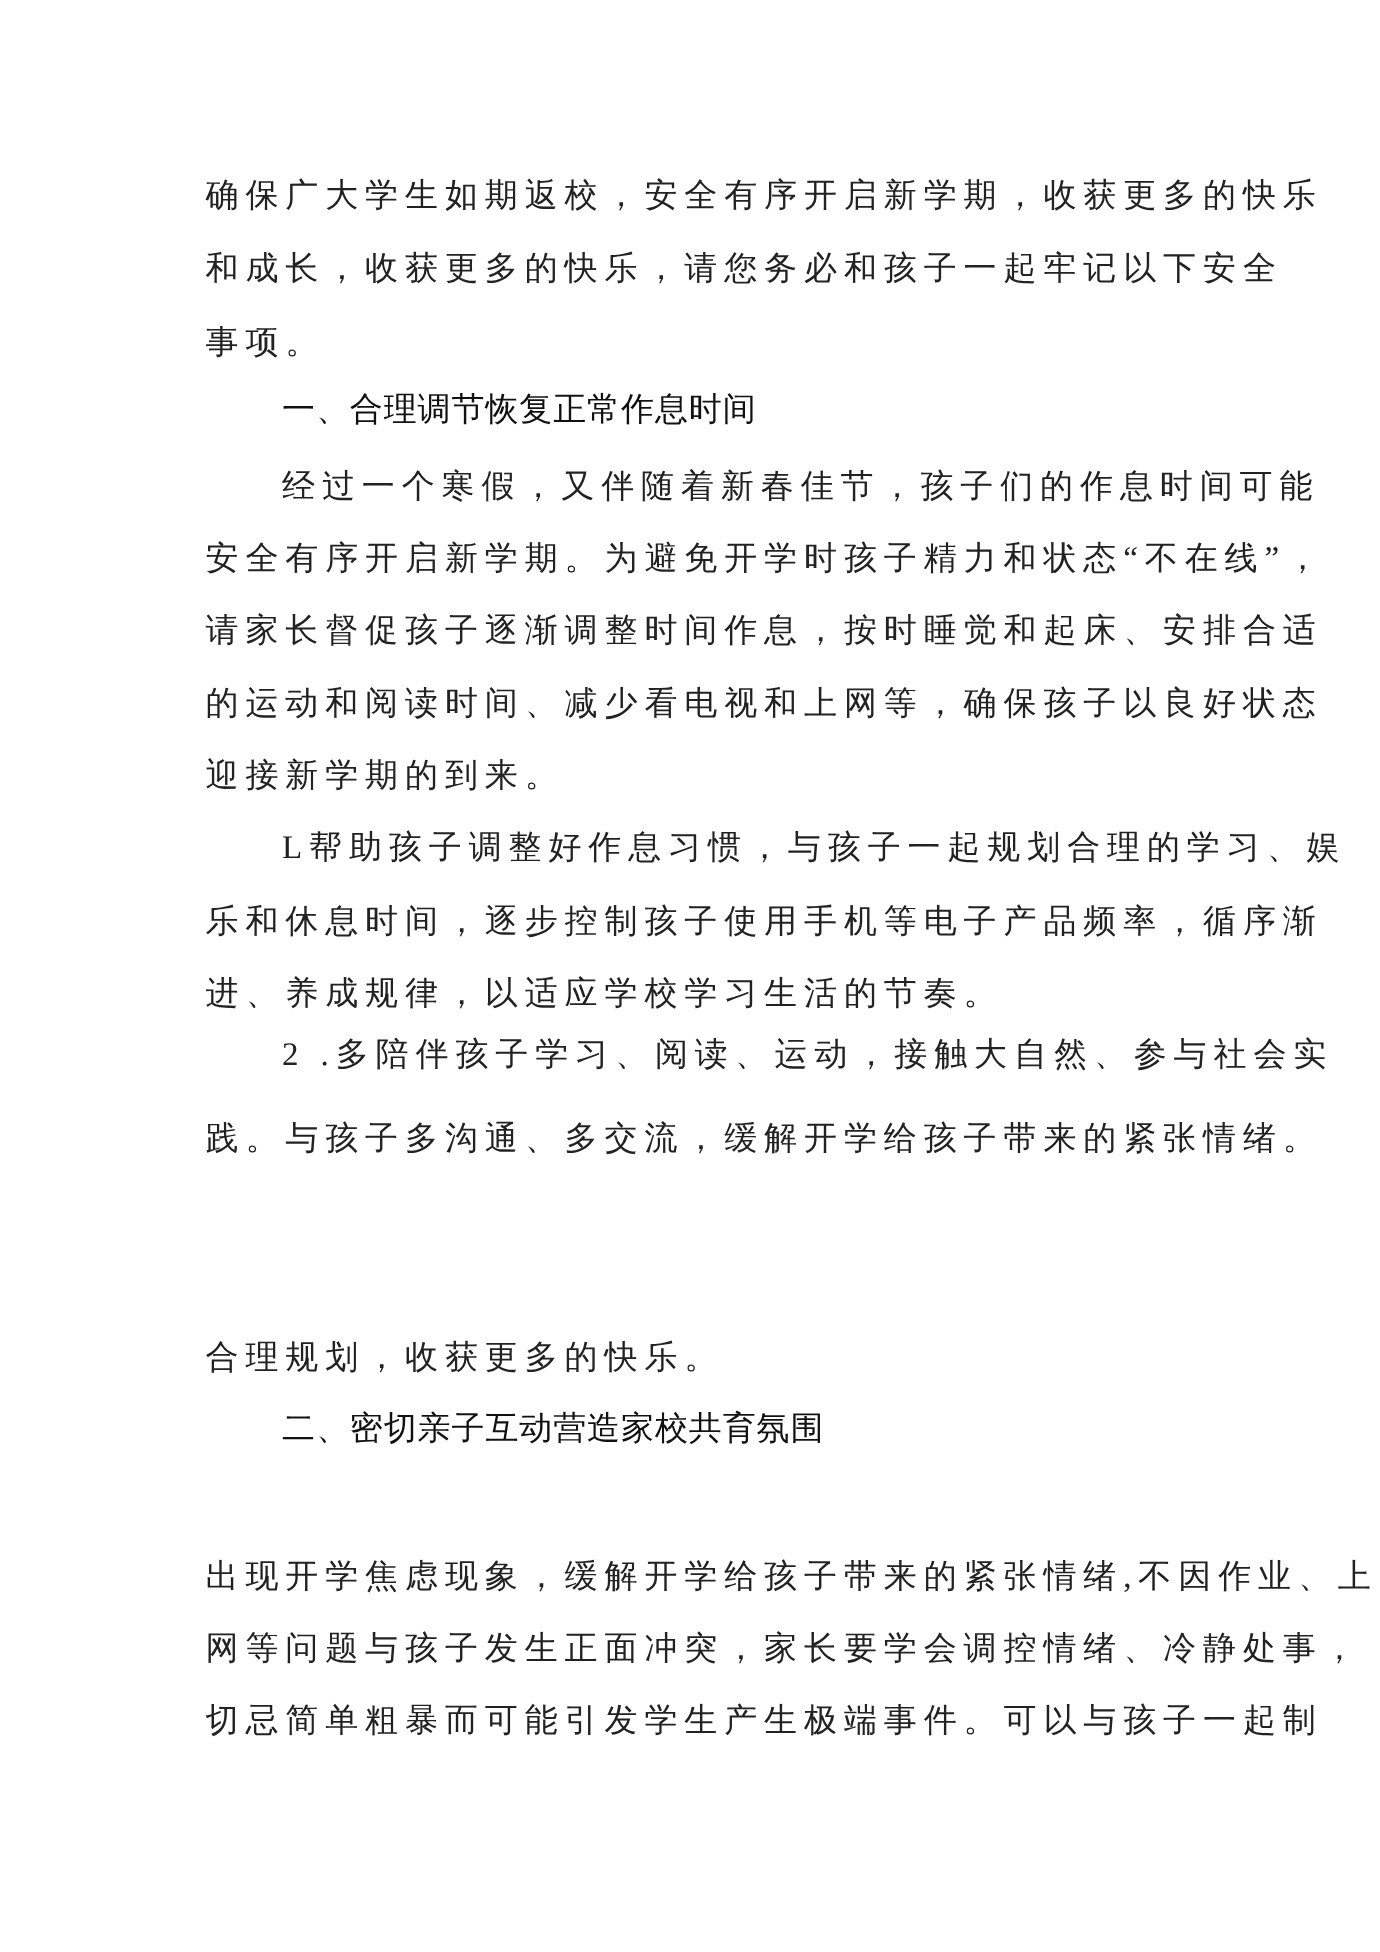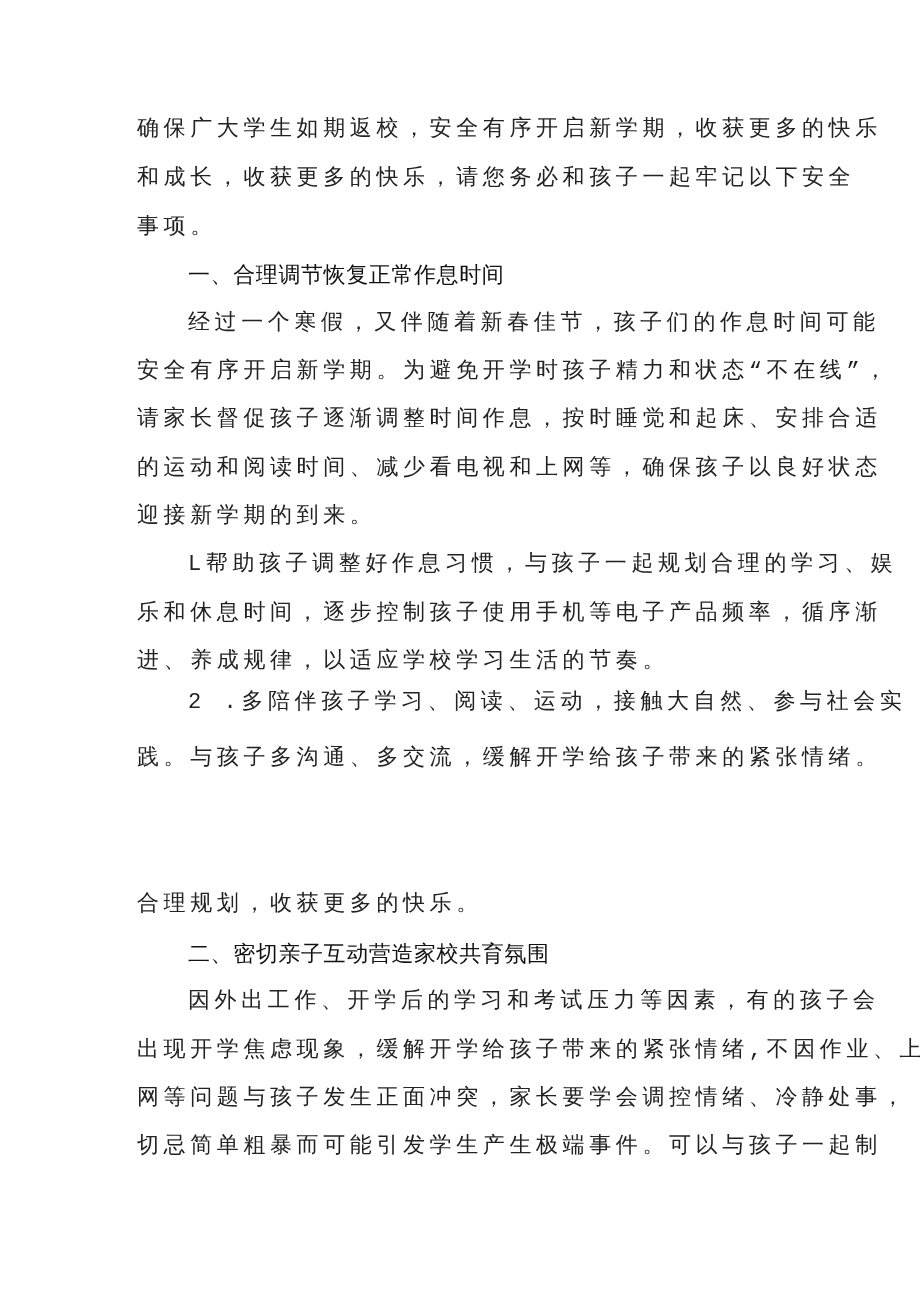--- a/index.html
+++ b/index.html
@@ -2,30 +2,30 @@
 <html><head>
 <meta charset="utf-8">
 <style>
   html, body { margin: 0; padding: 0; background: #ffffff; }
   body { width: 920px; height: 1301px; position: relative; overflow: hidden; }
   .page { position: absolute; left: 0; top: 0; width: 920px; height: 1301px; background: #fff; }
   .line {
     position: absolute;
     left: 137px;
     width: 680px;
-    font-family: Liberation Mono, monospace;
+    font-family: Liberation Serif, serif;
     font-size: 22px;
     line-height: 28px;
     color: #222;
     letter-spacing: 4.6px;
     white-space: nowrap;
   }
   .indent { left: 188px; }
   .heading {
-    font-family: Liberation Sans, sans-serif;
+    font-family: Liberation Mono, monospace;
     font-size: 22px;
     letter-spacing: 0.6px;
     color: #111;
   }
 </style>
 </head>
 <body>
 
 <div class="page">
 
@@ -45,18 +45,17 @@
   <div class="line" style="top:600px">乐和休息时间，逐步控制孩子使用手机等电子产品频率，循序渐</div>
   <div class="line" style="top:648px">进、养成规律，以适应学校学习生活的节奏。</div>
 
   <div class="line indent" style="top:689px">2 .多陪伴孩子学习、阅读、运动，接触大自然、参与社会实</div>
   <div class="line" style="top:745px">践。与孩子多沟通、多交流，缓解开学给孩子带来的紧张情绪。</div>
 
   <div class="line" style="top:891px">合理规划，收获更多的快乐。</div>
 
   <div class="line indent heading" style="top:940px">二、密切亲子互动营造家校共育氛围</div>
 
-  <div class="line indent" style="top:988px">因外出工作、开学后的学习和考试压力等因素，有的孩子会</div>
   <div class="line" style="top:1037px">出现开学焦虑现象，缓解开学给孩子带来的紧张情绪,不因作业、上</div>
   <div class="line" style="top:1085px">网等问题与孩子发生正面冲突，家长要学会调控情绪、冷静处事，</div>
   <div class="line" style="top:1133px">切忌简单粗暴而可能引发学生产生极端事件。可以与孩子一起制</div>
 
 </div>
 
 </body></html>

